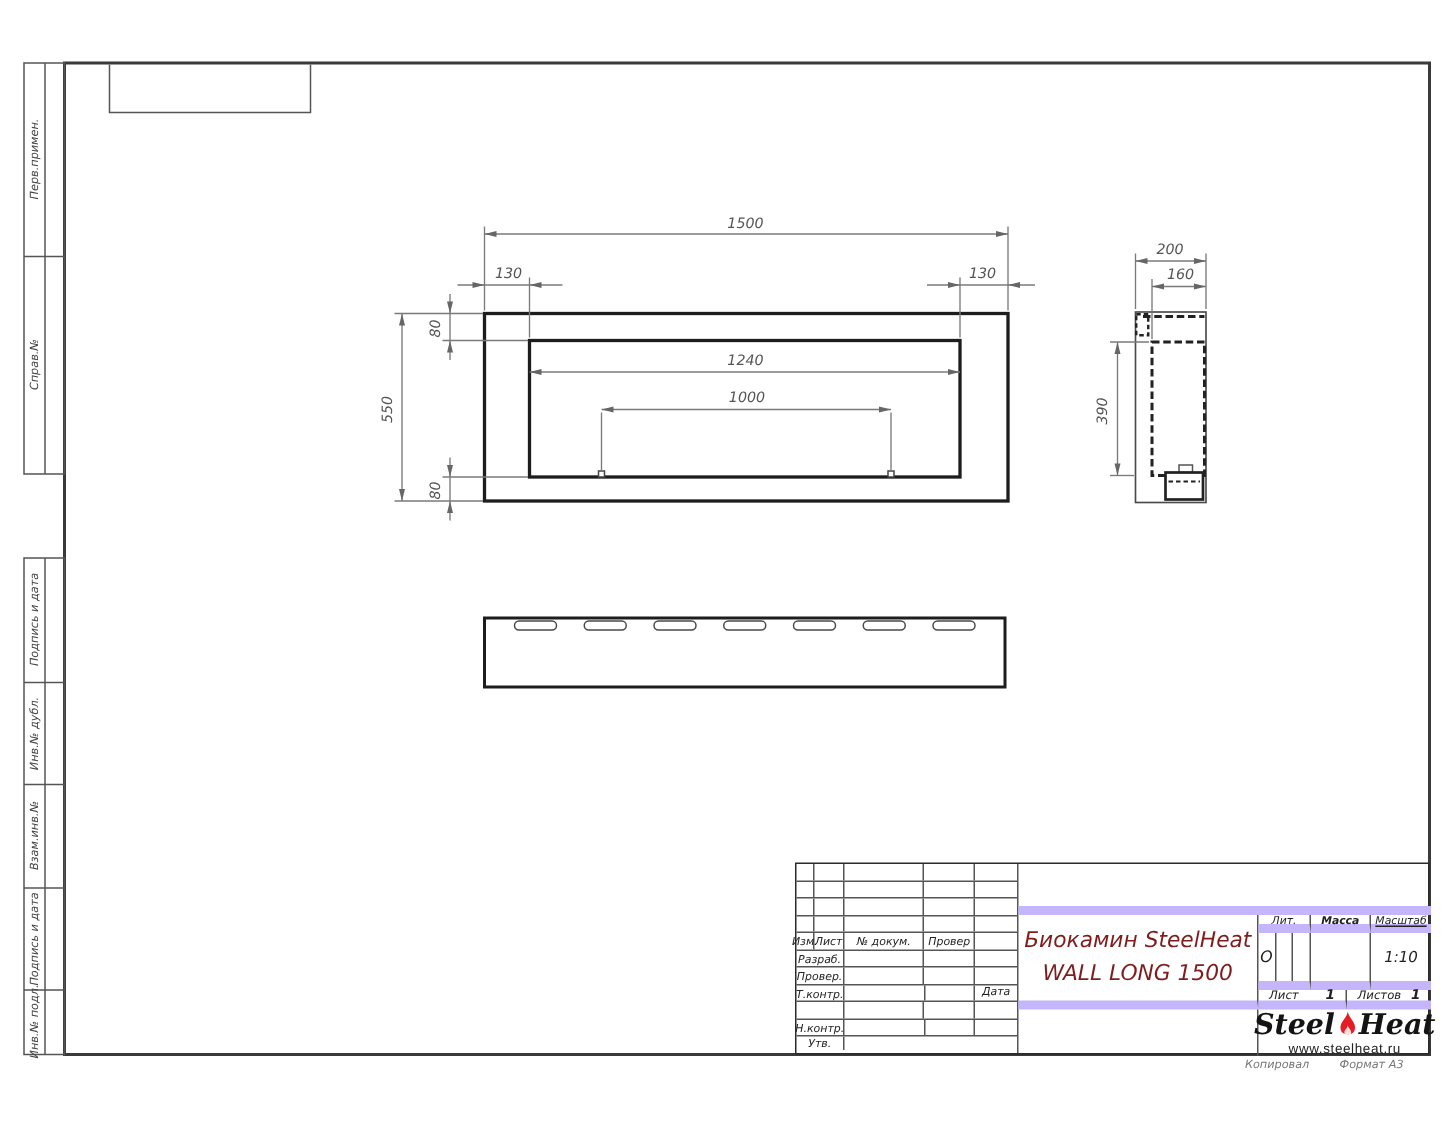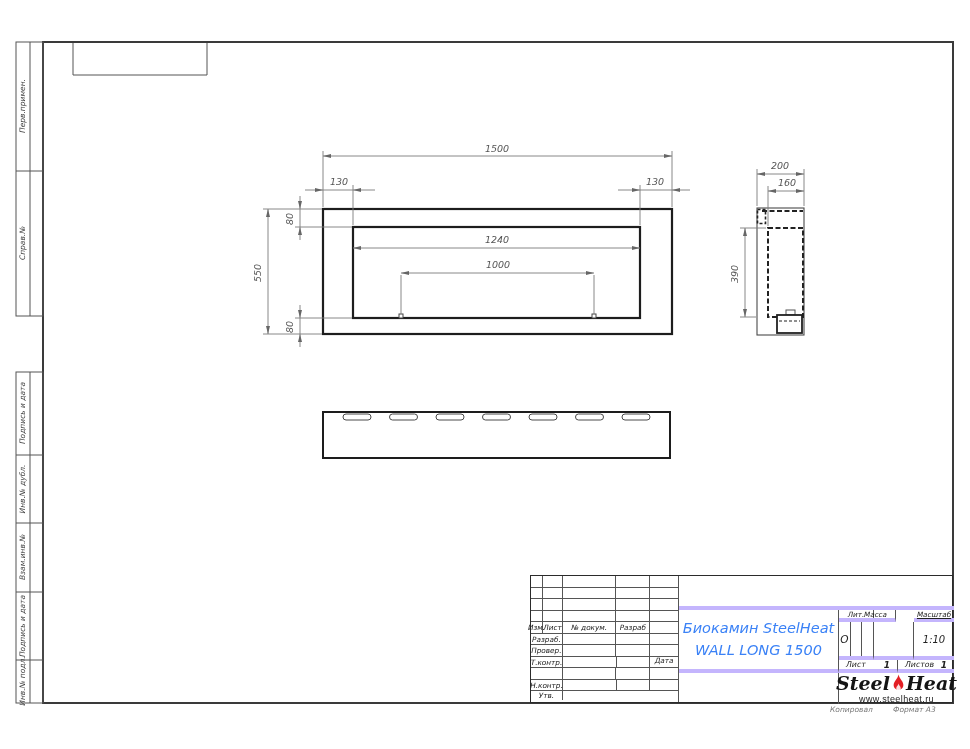--- a/index.html
+++ b/index.html
@@ -15,22 +15,22 @@
       border:1.5px solid #2b2b2b;box-sizing:border-box;font-style:italic;color:#222;}
   .tb-left{position:absolute;left:0;top:0;width:148px;height:100%;
            border-right:1px solid #555;box-sizing:border-box;display:flex;flex-direction:column;}
   .tb-row{flex:1;display:flex;border-bottom:1px solid #555;min-height:0;}
   .tb-row:last-child{border-bottom:none;flex-direction:column;}
   .tb-row span{display:flex;align-items:center;justify-content:center;border-right:1px solid #555;
                font-size:7.3px;white-space:nowrap;overflow:visible;box-sizing:border-box;}
   .c1{width:12px;} .c2{width:20px;} .c3{width:54px;} .c4{width:34px;} .c5{width:28px;border-right:none!important;margin-top:38px;}
   .cl{width:32px;}
   .tb-cell{position:absolute;box-sizing:border-box;display:flex;align-items:center;justify-content:center;}
-  .bb{border-bottom:4px solid #c4b5fd;} .br{border-right:1px solid #555;}
-  .tb-title{flex-direction:column;font-size:14.5px;line-height:1.45;color:#3b82f6;text-align:right;}
+  .bb{border-bottom:6px solid #c4b5fd;} .br{border-right:1px solid #555;}
+  .tb-title{flex-direction:column;font-size:14.5px;line-height:1.45;color:#7f1d1d;text-align:right;}
   .hdr{font-size:7.2px;}
   .lit-sub{flex:1;height:100%;display:flex;align-items:center;justify-content:center;
            border-right:1px solid #555;font-size:10.5px;box-sizing:border-box;}
   .lit-sub:last-child{border-right:none;}
   .lv{display:flex;align-items:center;justify-content:space-between;padding:0 7px;box-sizing:border-box;}
   .lv .lab{font-size:7.8px;} .lv .val{font-size:9px;font-weight:bold;}
   .logo-line{display:flex;align-items:flex-end;font-family:"DejaVu Serif",serif;
              font-style:italic;font-weight:bold;font-size:19px;color:#141414;line-height:1;text-align:center;}
   .logo-url{font-family:"Liberation Sans",sans-serif;font-style:normal;font-size:9px;
             color:#222;letter-spacing:.4px;margin-top:1px;}
@@ -198,21 +198,21 @@
           <span class="c1"></span>
           <span class="c2"></span>
           <span class="c3"></span>
           <span class="c4"></span>
           <span class="c5"></span>
         </div>
       <div class="tb-row">
         <span class="c1">Изм.</span>
         <span class="c2">Лист</span>
         <span class="c3">№ докум.</span>
-        <span class="c4">Разраб</span>
+        <span class="c4">Провер</span>
         <span class="c5">Дата</span>
       </div>
       <div class="tb-row">
         <span class="cl">Разраб.</span>
         <span class="c3"></span>
           <span class="c4"></span>
           <span class="c5"></span>
         </div>
       <div class="tb-row">
         <span class="cl">Провер.</span>
@@ -248,21 +248,21 @@
 
     <div class="tb-cell bb" style="left:148px;top:0;width:275px;height:34px;"></div>
 
     <div class="tb-cell br bb tb-title" style="left:148px;top:34px;width:160px;height:63px;">
       <div>Биокамин SteelHeat</div>
       <div>WALL LONG 1500</div>
     </div>
     <div class="tb-cell br" style="left:148px;top:97px;width:160px;height:31px;"></div>
 
     <div class="tb-cell br bb hdr" style="left:308px;top:34px;width:35px;height:12px;">Лит.</div>
-    <div class="tb-cell br bb hdr" style="left:325px;top:34px;width:40px;height:12px;">Масса</div>
+    <div class="tb-cell br bb hdr" style="left:343px;top:34px;width:40px;height:12px;font-weight:bold;">Масса</div>
     <div class="tb-cell bb hdr" style="left:383px;top:34px;width:40px;height:12px;text-decoration:underline;">Масштаб</div>
 
     <div class="tb-cell br bb" style="left:308px;top:46px;width:35px;height:38px;padding:0;">
       <span class="lit-sub">О</span>
       <span class="lit-sub"></span>
       <span class="lit-sub"></span>
     </div>
     <div class="tb-cell br bb" style="left:343px;top:46px;width:40px;height:38px;font-size:9px;"></div>
     <div class="tb-cell bb" style="left:383px;top:46px;width:40px;height:38px;font-size:10px;">1:10</div>
 

